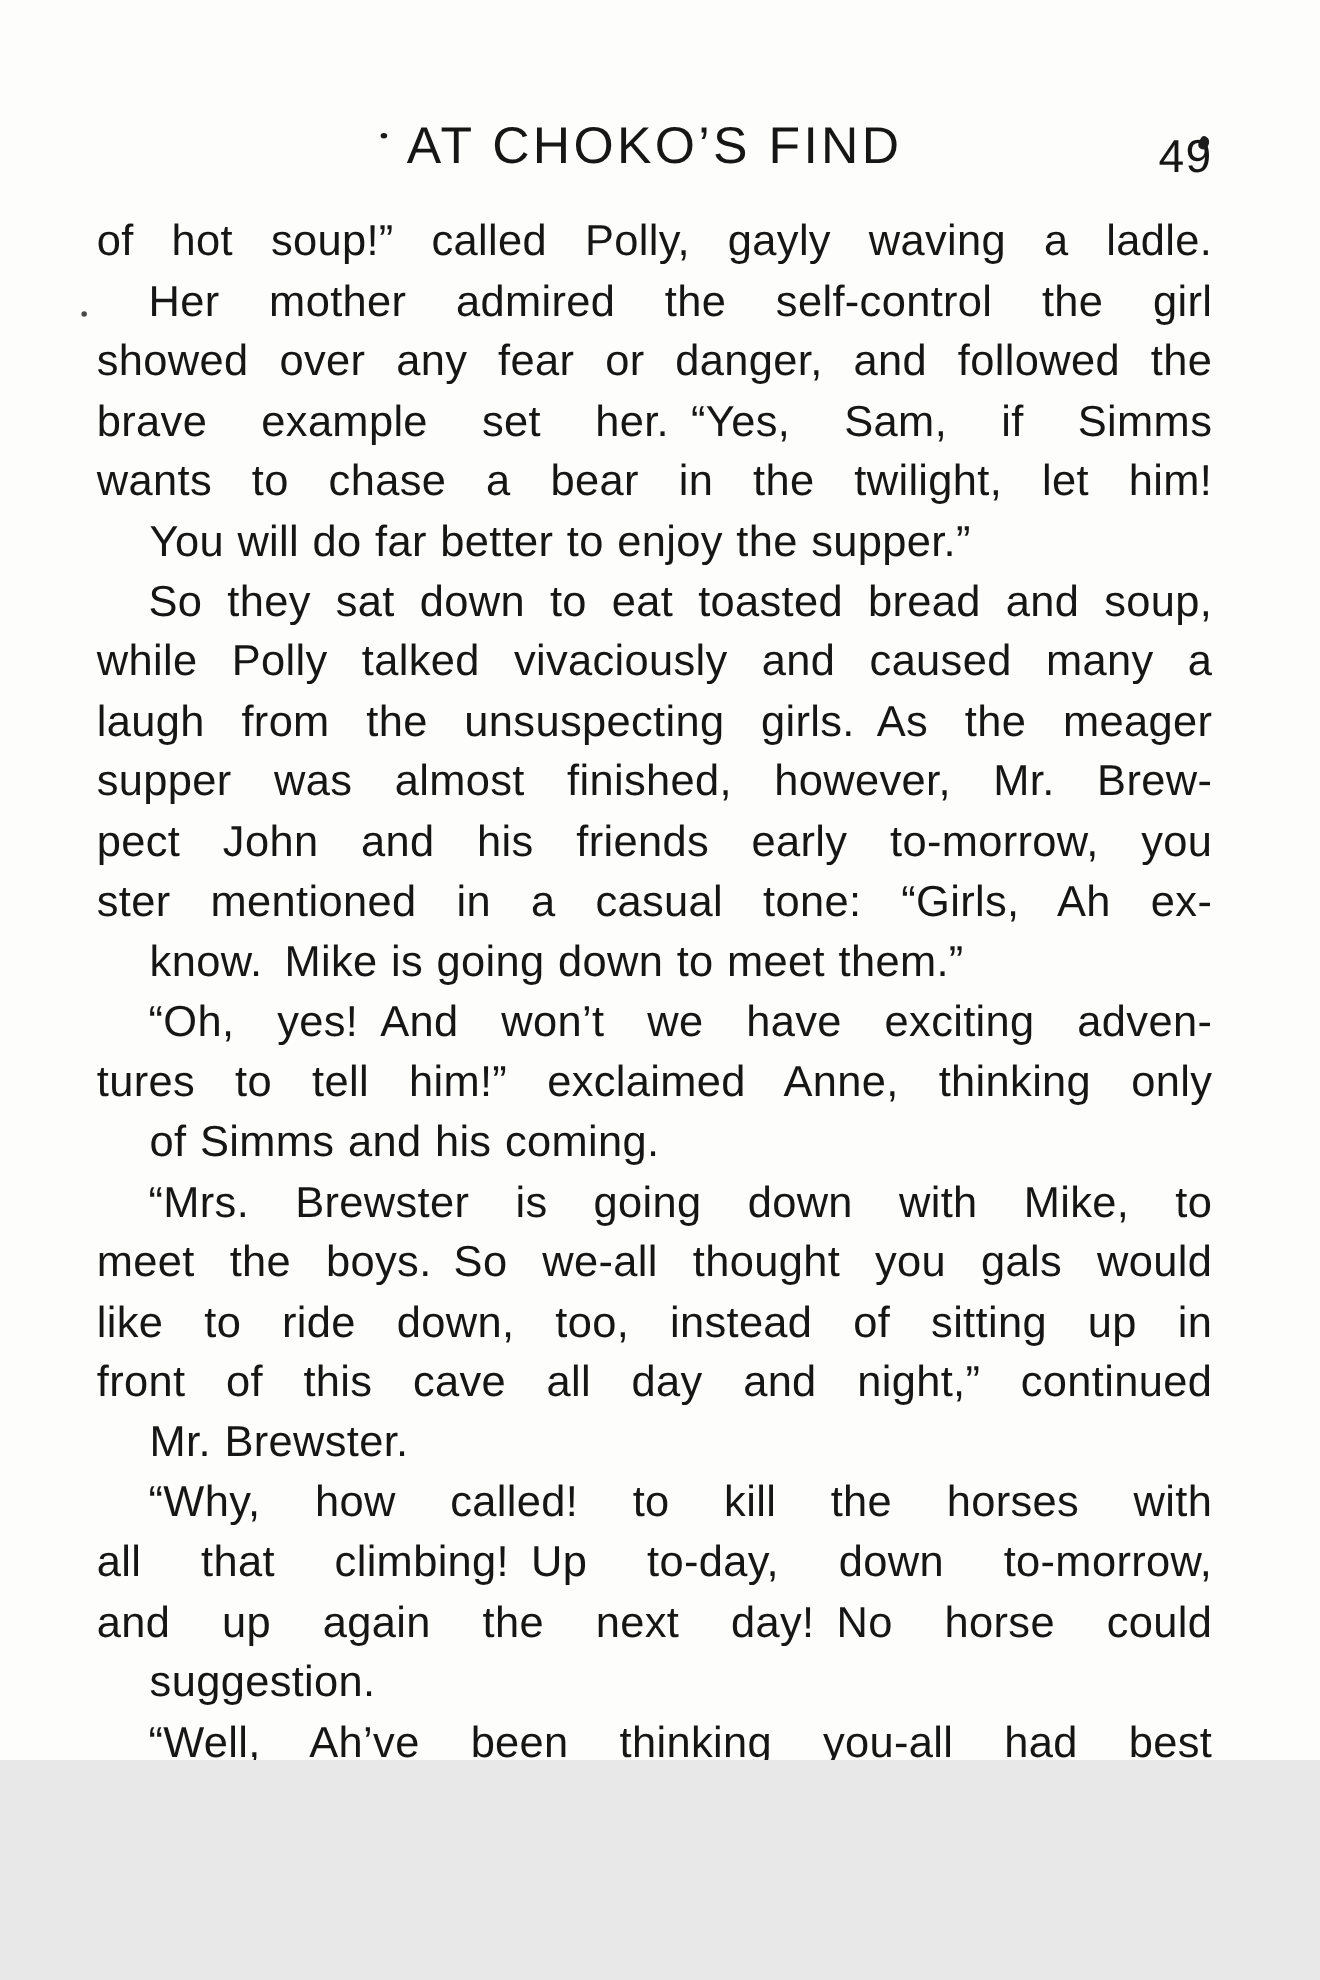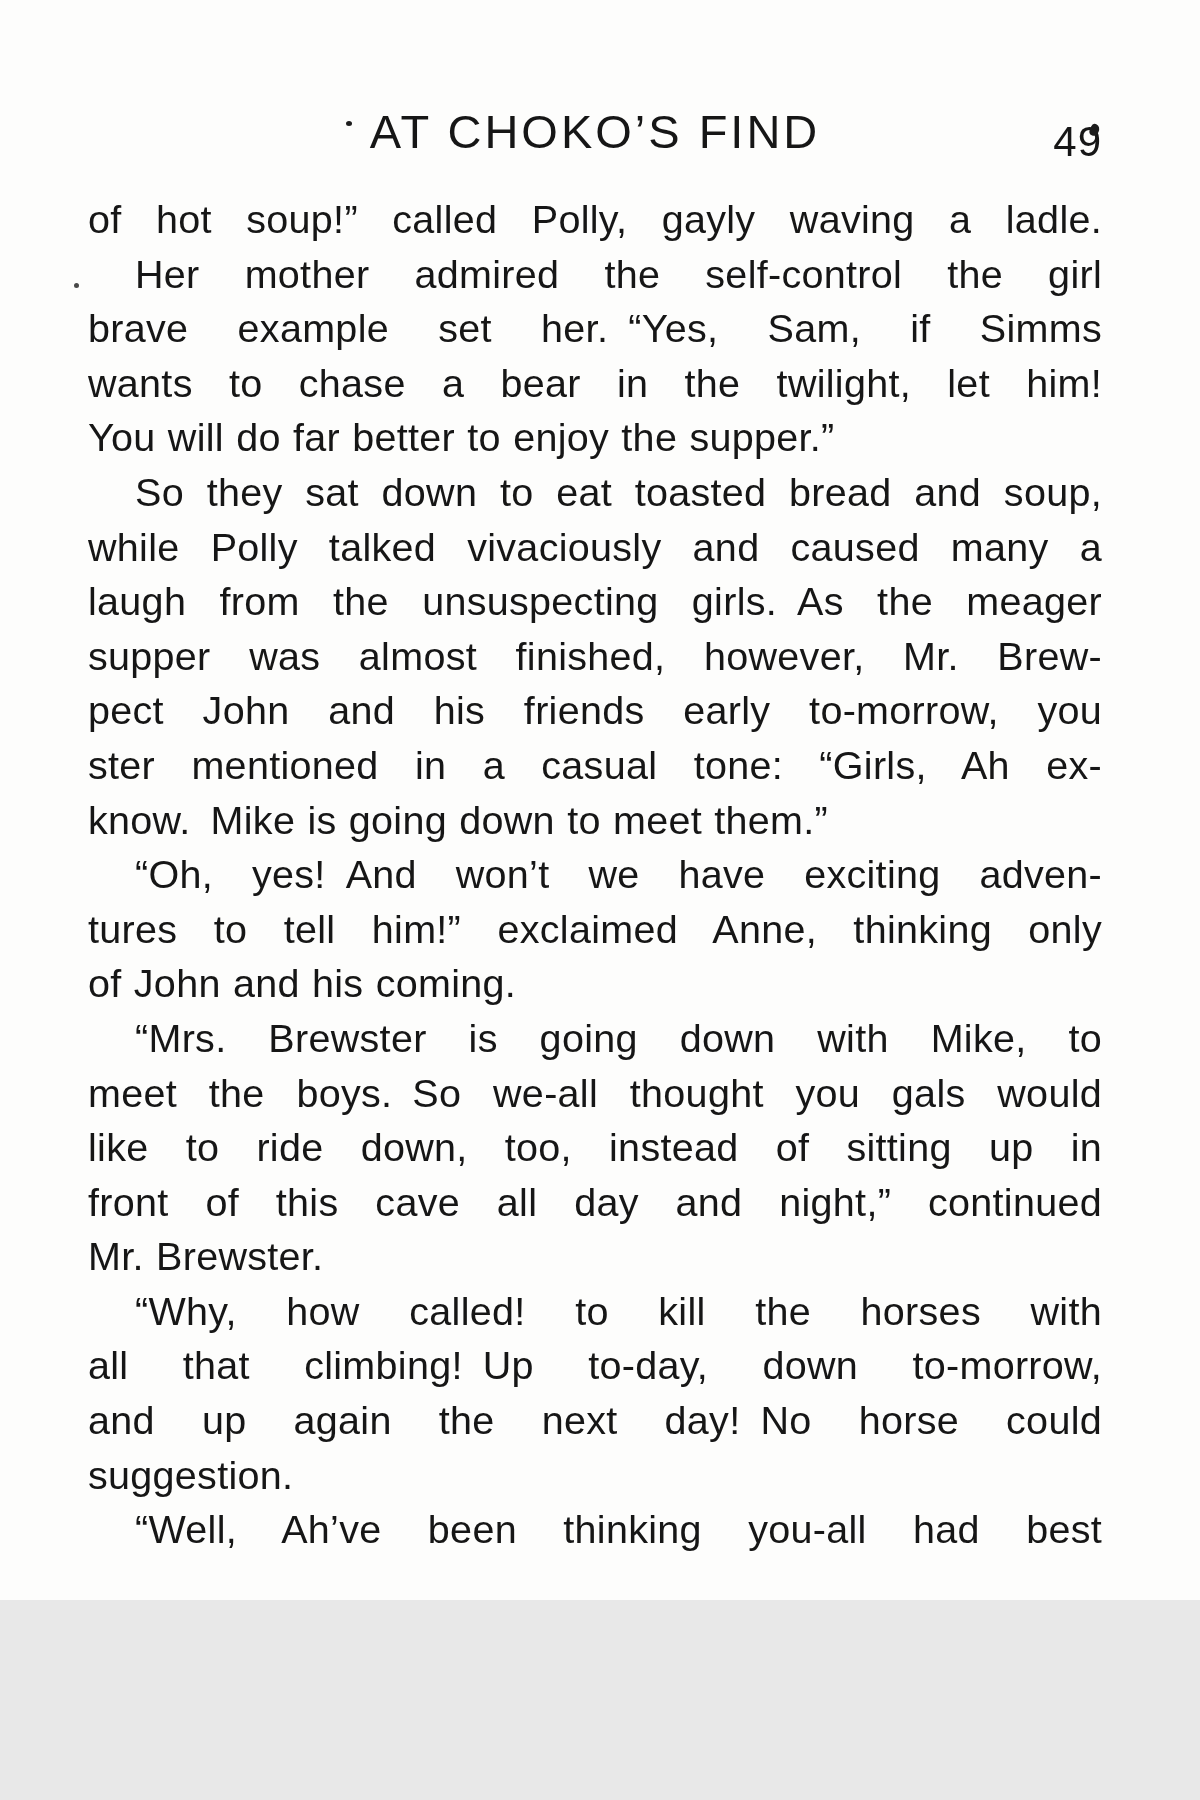--- a/index.html
+++ b/index.html
@@ -50,20 +50,21 @@
     letter-spacing: 0.3px;
     word-spacing: 1px;
   }
   .line {
     text-align: justify;
     text-align-last: justify;
   }
   .line.ragged {
     text-align: left;
     text-align-last: left;
+    margin-left: 48px;
   }
   .line.indent {
     text-indent: 47px;
   }
   .speck {
     position: absolute;
     background: #1c1c1c;
     border-radius: 50%;
   }
   .speck.s1 { left: 346px; top: 121px; width: 6px; height: 5px; }
@@ -75,33 +76,34 @@
 
 <div class="page" style="--ink: #161616; --paper: #fdfdfc;">
   <div class="header">
     <div class="running-title">AT CHOKO’S FIND</div>
     <div class="page-number">49</div>
   </div>
 
   <div class="body-text">
       <div class="line">of hot soup!” called Polly, gayly waving a ladle.</div>
       <div class="line indent">Her mother admired the self-control the girl</div>
+      <div class="line">showed over any fear or danger, and followed the</div>
       <div class="line">brave example set her. “Yes, Sam, if Simms</div>
       <div class="line">wants to chase a bear in the twilight, let him!</div>
       <div class="line ragged">You will do far better to enjoy the supper.”</div>
       <div class="line indent">So they sat down to eat toasted bread and soup,</div>
       <div class="line">while Polly talked vivaciously and caused many a</div>
       <div class="line">laugh from the unsuspecting girls. As the meager</div>
       <div class="line">supper was almost finished, however, Mr. Brew-</div>
       <div class="line">pect John and his friends early to-morrow, you</div>
       <div class="line">ster mentioned in a casual tone: “Girls, Ah ex-</div>
       <div class="line ragged">know. Mike is going down to meet them.”</div>
       <div class="line indent">“Oh, yes! And won’t we have exciting adven-</div>
       <div class="line">tures to tell him!” exclaimed Anne, thinking only</div>
-      <div class="line ragged">of John and his coming.</div>
+      <div class="line ragged">of Simms and his coming.</div>
       <div class="line indent">“Mrs. Brewster is going down with Mike, to</div>
       <div class="line">meet the boys. So we-all thought you gals would</div>
       <div class="line">like to ride down, too, instead of sitting up in</div>
       <div class="line">front of this cave all day and night,” continued</div>
       <div class="line ragged">Mr. Brewster.</div>
       <div class="line indent">“Why, how called! to kill the horses with</div>
       <div class="line">all that climbing! Up to-day, down to-morrow,</div>
       <div class="line">and up again the next day! No horse could</div>
       <div class="line ragged">suggestion.</div>
       <div class="line indent">“Well, Ah’ve been thinking you-all had best</div>

